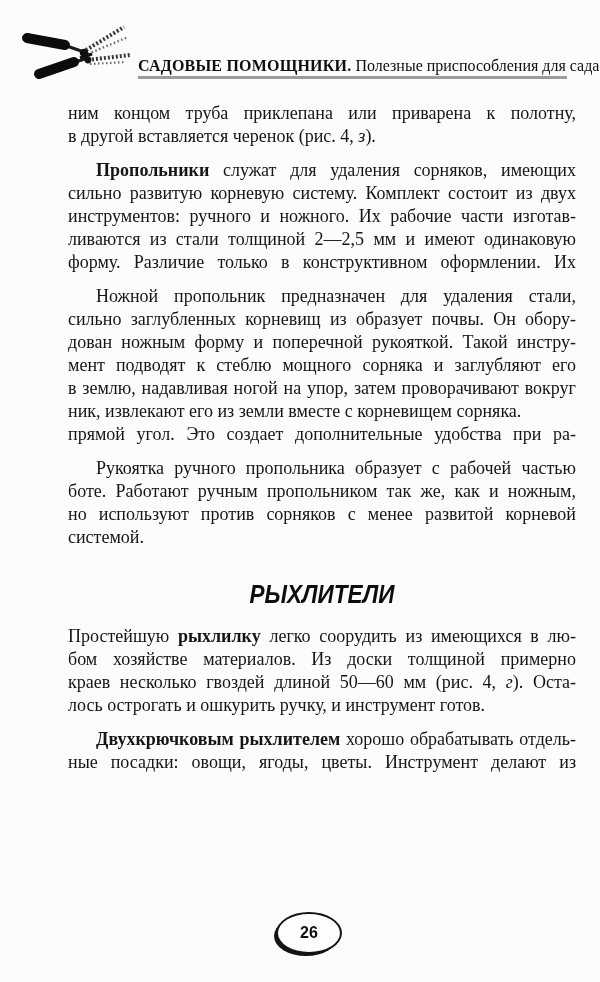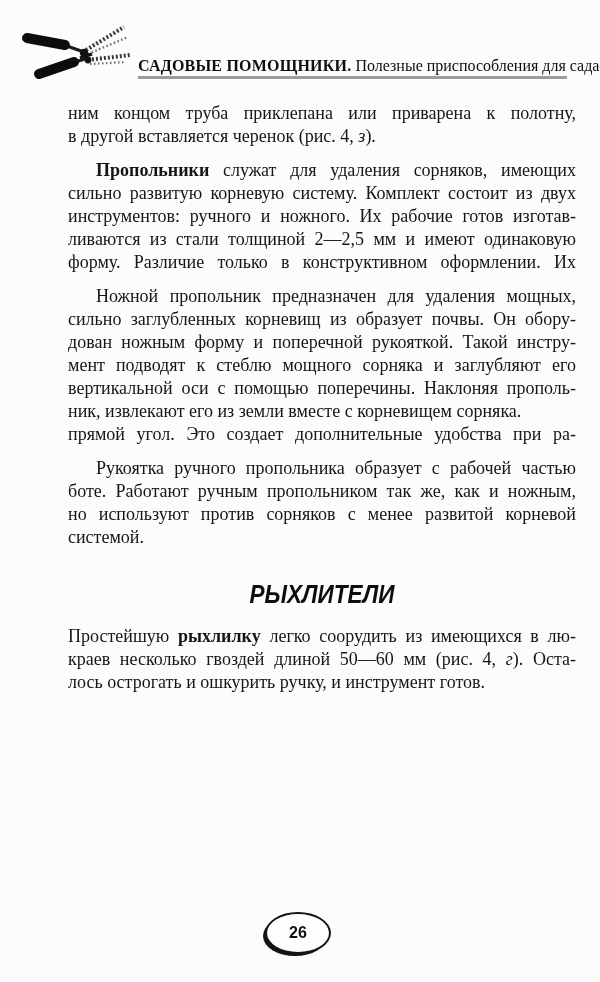--- a/index.html
+++ b/index.html
@@ -28,21 +28,21 @@
   .line { text-align:justify; text-align-last:justify; height:23px; }
   .line.last { text-align-last:left; }
   .line.indent { text-indent:28px;margin-top:11px; }
   .section-heading {
     margin:31px 0 17px 0; height:28px; line-height:28px; text-align:center;
     font-family:"Liberation Sans", sans-serif; font-weight:bold; font-style:italic;
     font-size:25px; color:#0d0d0d; transform:scaleX(.9);
   }
   
   .page-oval {
-    position:absolute; left:265px; top:912px; width:62px; height:38px;
+    position:absolute; left:276px; top:912px; width:62px; height:38px;
     border:2px solid #141414; border-radius:50%;
     box-shadow:-3px 3px 0 -1px #141414;
     background:#fdfdfd;
     display:flex; align-items:center; justify-content:center;
     font-family:"Liberation Sans", sans-serif; font-weight:bold; font-size:16px;
     color:#111;
   }
 </style>
 </head>
 <body>
@@ -72,44 +72,49 @@
   <div class="header-rule"></div>
 
   <main class="text-block" id="text-block">
       <div class="paragraph">
         <div class="line">ним концом труба приклепана или приварена к полотну,</div>
         <div class="line last">в другой вставляется черенок (рис. 4, <i>з</i>).</div>
       </div>
       <div class="paragraph">
         <div class="line indent"><b>Пропольники</b> служат для удаления сорняков, имеющих</div>
         <div class="line">сильно развитую корневую систему. Комплект состоит из двух</div>
-        <div class="line">инструментов: ручного и ножного. Их рабочие готов изготав-</div>
+        <div class="line">инструментов: ручного и ножного. Их рабочие части изготав-</div>
         <div class="line">ливаются из стали толщиной 2—2,5 мм и имеют одинаковую</div>
         <div class="line">форму. Различие только в конструктивном оформлении. Их</div>
       </div>
       <div class="paragraph">
-        <div class="line indent">Ножной пропольник предназначен для удаления мощных,</div>
+        <div class="line indent">Ножной пропольник предназначен для удаления стали,</div>
         <div class="line">сильно заглубленных корневищ из образует почвы. Он обору-</div>
         <div class="line">дован ножным форму и поперечной рукояткой. Такой инстру-</div>
         <div class="line">мент подводят к стеблю мощного сорняка и заглубляют его</div>
-        <div class="line">вертикальной оси с помощью поперечины. Наклоняя прополь-</div>
+        <div class="line">в землю, надавливая ногой на упор, затем проворачивают вокруг</div>
         <div class="line last">ник, извлекают его из земли вместе с корневищем сорняка.</div>
       </div>
       <div class="paragraph">
         <div class="line">прямой угол. Это создает дополнительные удобства при ра-</div>
         <div class="line indent">Рукоятка ручного пропольника образует с рабочей частью</div>
         <div class="line">боте. Работают ручным пропольником так же, как и ножным,</div>
         <div class="line">но используют против сорняков с менее развитой корневой</div>
         <div class="line last">системой.</div>
       </div>
       <h2 class="section-heading">РЫХЛИТЕЛИ</h2>
       <div class="paragraph">
         <div class="line">Простейшую <b>рыхлилку</b> легко соорудить из имеющихся в лю-</div>
+        <div class="line">бом хозяйстве материалов. Из доски толщиной примерно</div>
         <div class="line">краев несколько гвоздей длиной 50—60 мм (рис. 4, <i>г</i>). Оста-</div>
         <div class="line last">лось острогать и ошкурить ручку, и инструмент готов.</div>
+      </div>
+      <div class="paragraph">
+        <div class="line indent"><b>Двухкрючковым рыхлителем</b> хорошо обрабатывать отдель-</div>
+        <div class="line">ные посадки: овощи, ягоды, цветы. Инструмент делают из</div>
       </div>
     </main>
 
   <div class="page-oval">
     <span>26</span>
   </div>
 
 </div>
 
 </body></html>

